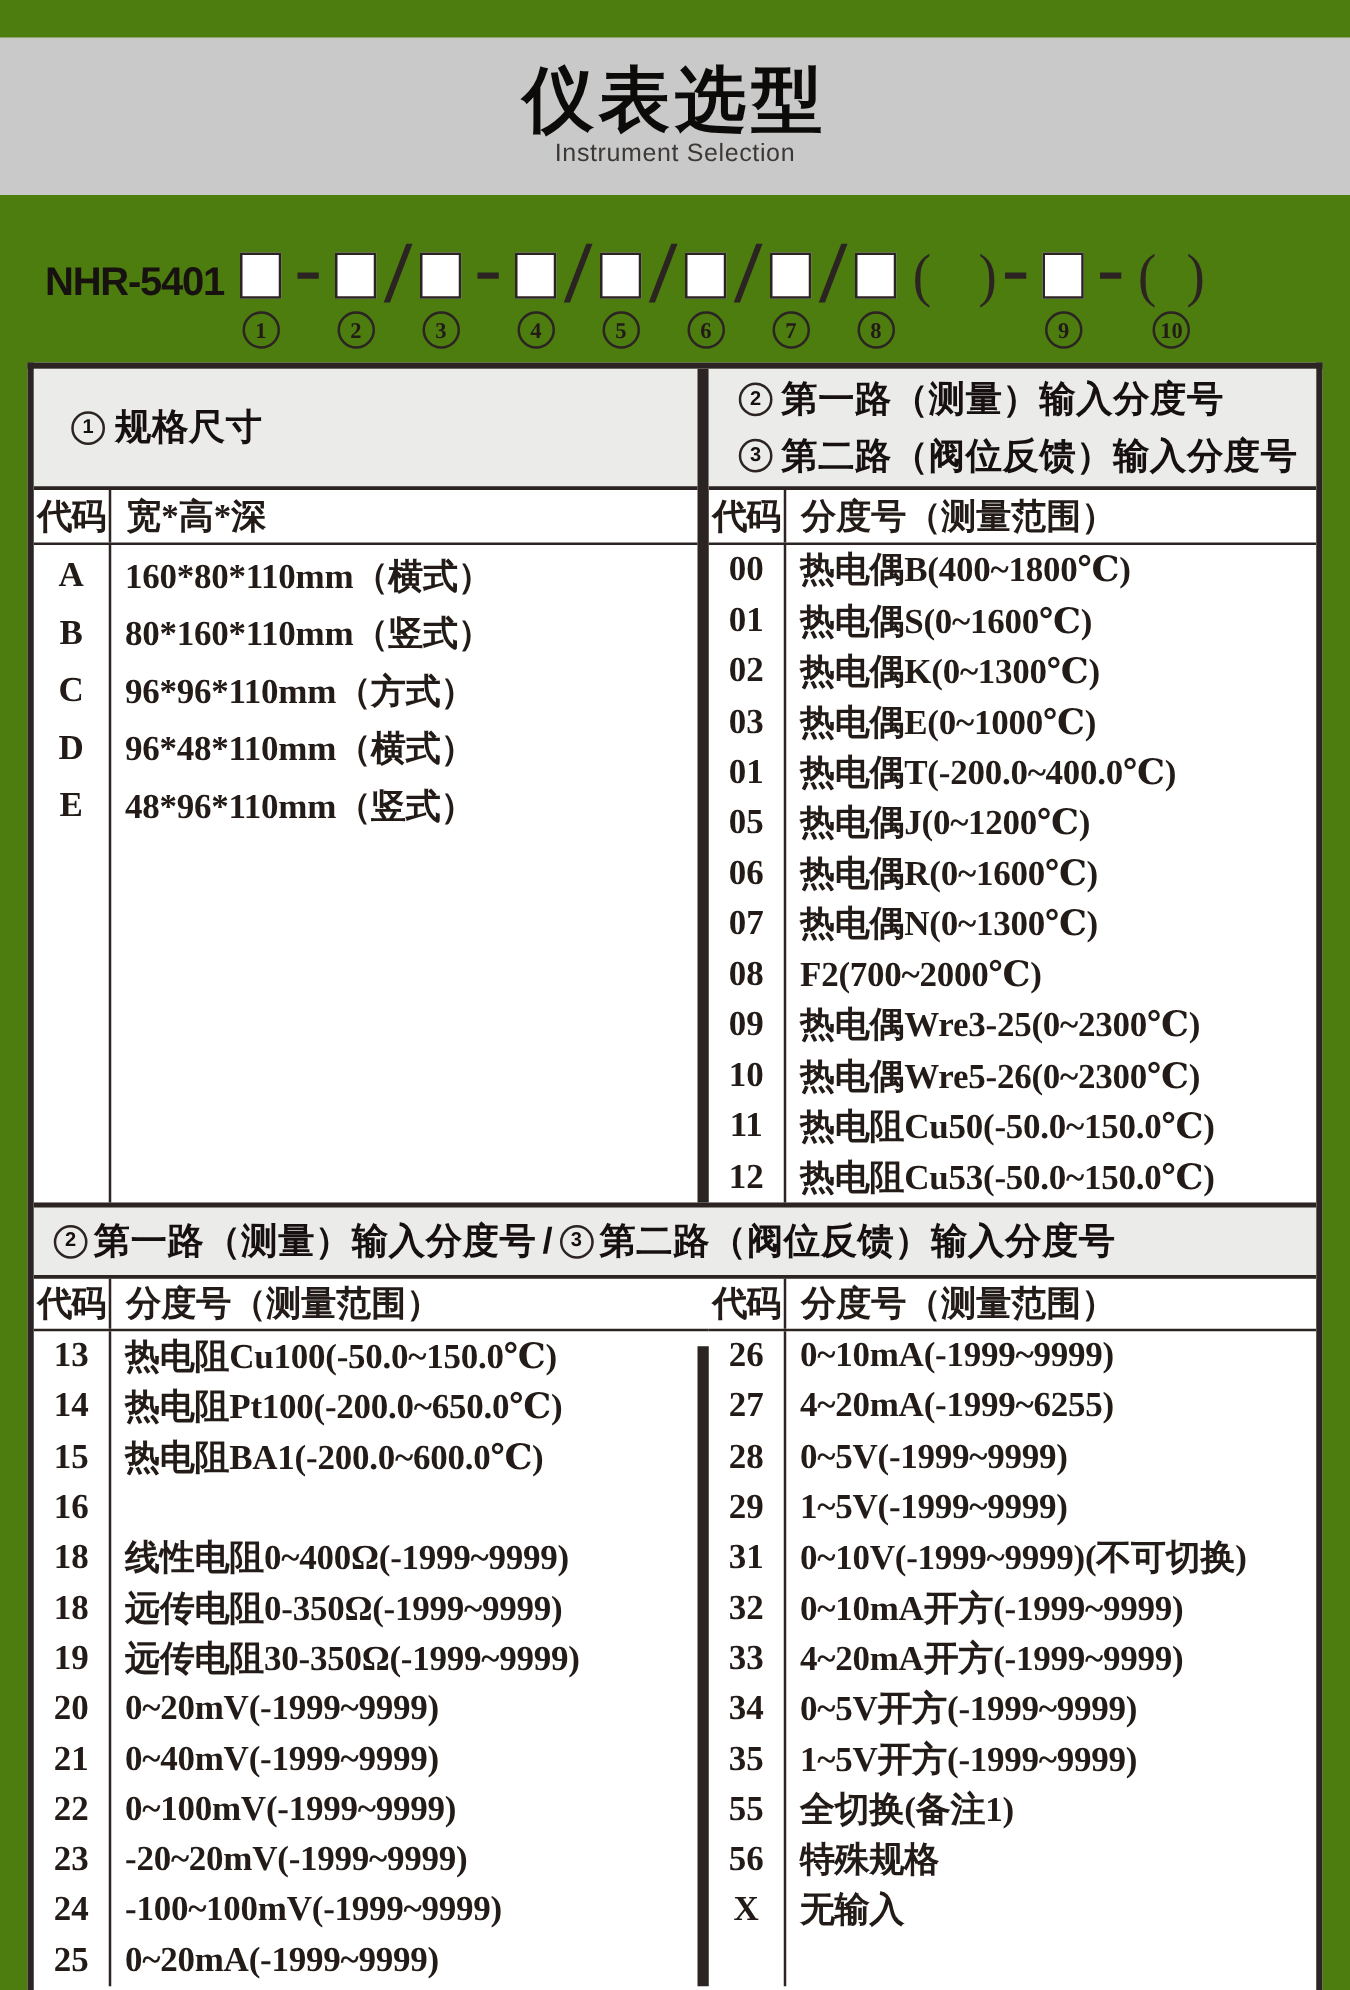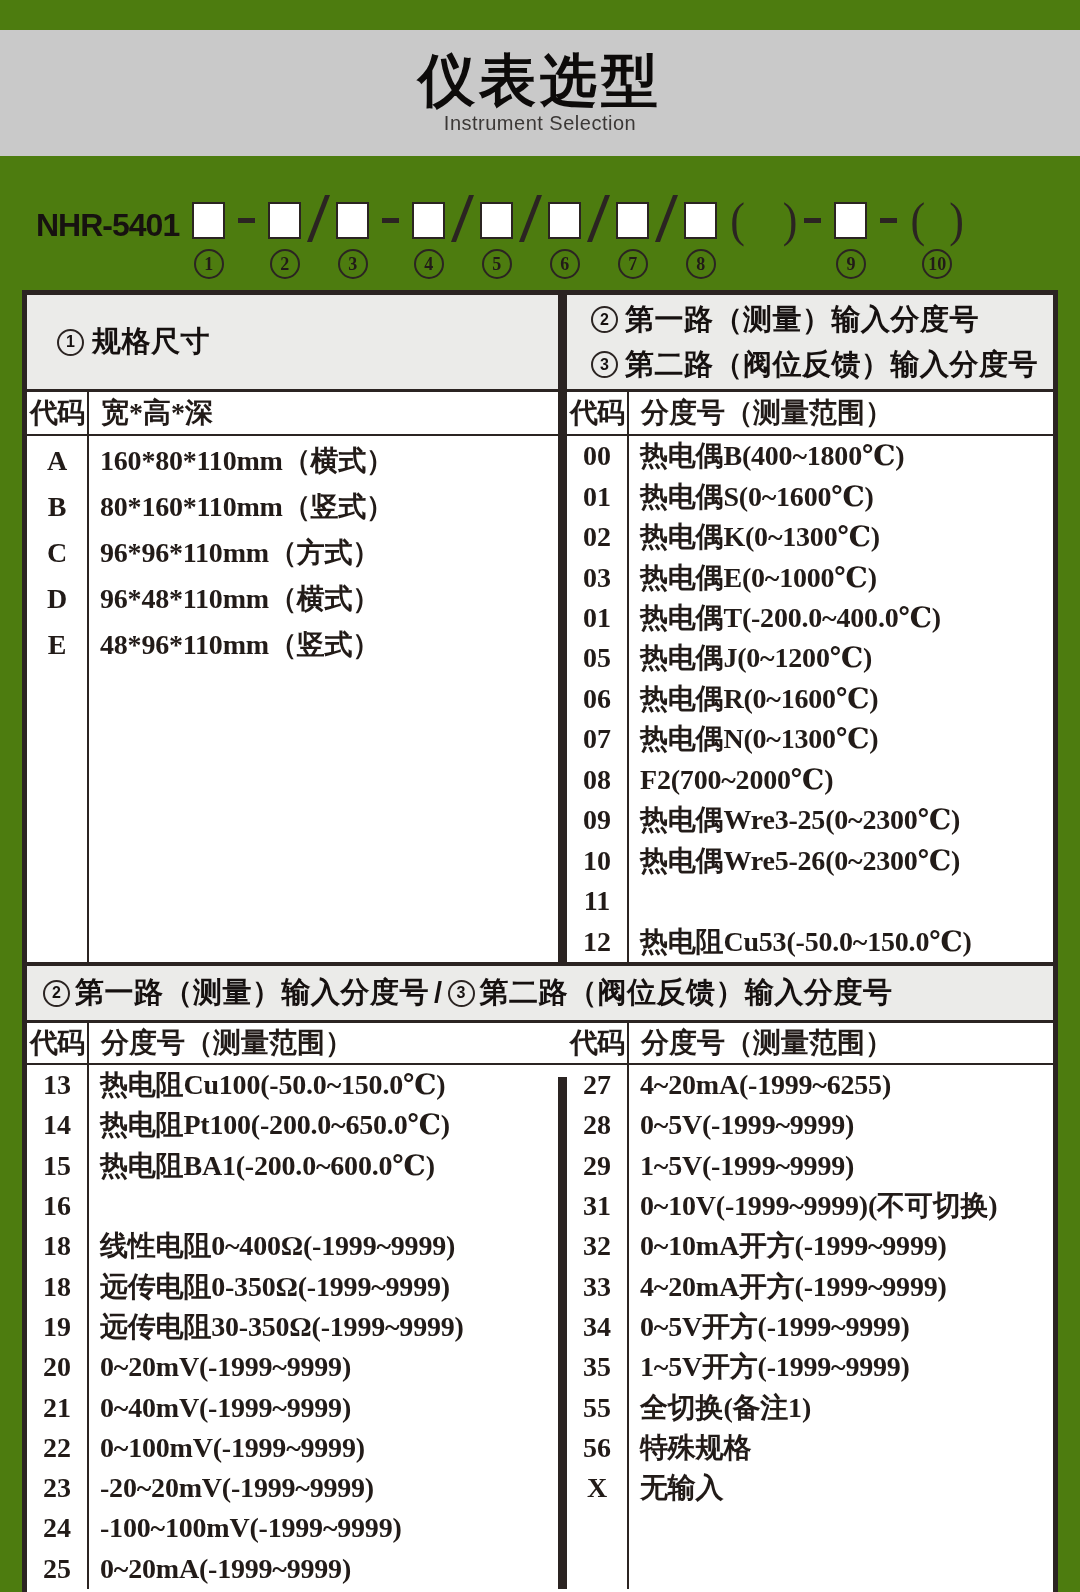--- a/index.html
+++ b/index.html
@@ -284,20 +284,21 @@
               <div class="desc-c">热电偶Wre3-25(0~2300℃)</div>
             </div>
 
             <div class="row">
               <div class="code-c">10</div>
               <div class="desc-c">热电偶Wre5-26(0~2300℃)</div>
             </div>
 
             <div class="row">
               <div class="code-c">11</div>
+              <div class="desc-c">热电阻Cu50(-50.0~150.0℃)</div>
             </div>
 
             <div class="row">
               <div class="code-c">12</div>
               <div class="desc-c">热电阻Cu53(-50.0~150.0℃)</div>
             </div>
           </div>
       </div>
     </div>
 
@@ -385,20 +386,24 @@
           </div>
       </div>
 
       <div class="bot-r">
         <div class="col-hdr">
           <div class="code-h">代码</div>
           <div class="desc-h">分度号（测量范围）</div>
         </div>
         <div class="data rows403">
 
+            <div class="row">
+              <div class="code-c">26</div>
+              <div class="desc-c">0~10mA(-1999~9999)</div>
+            </div>
 
             <div class="row">
               <div class="code-c">27</div>
               <div class="desc-c">4~20mA(-1999~6255)</div>
             </div>
 
             <div class="row">
               <div class="code-c">28</div>
               <div class="desc-c">0~5V(-1999~9999)</div>
             </div>

